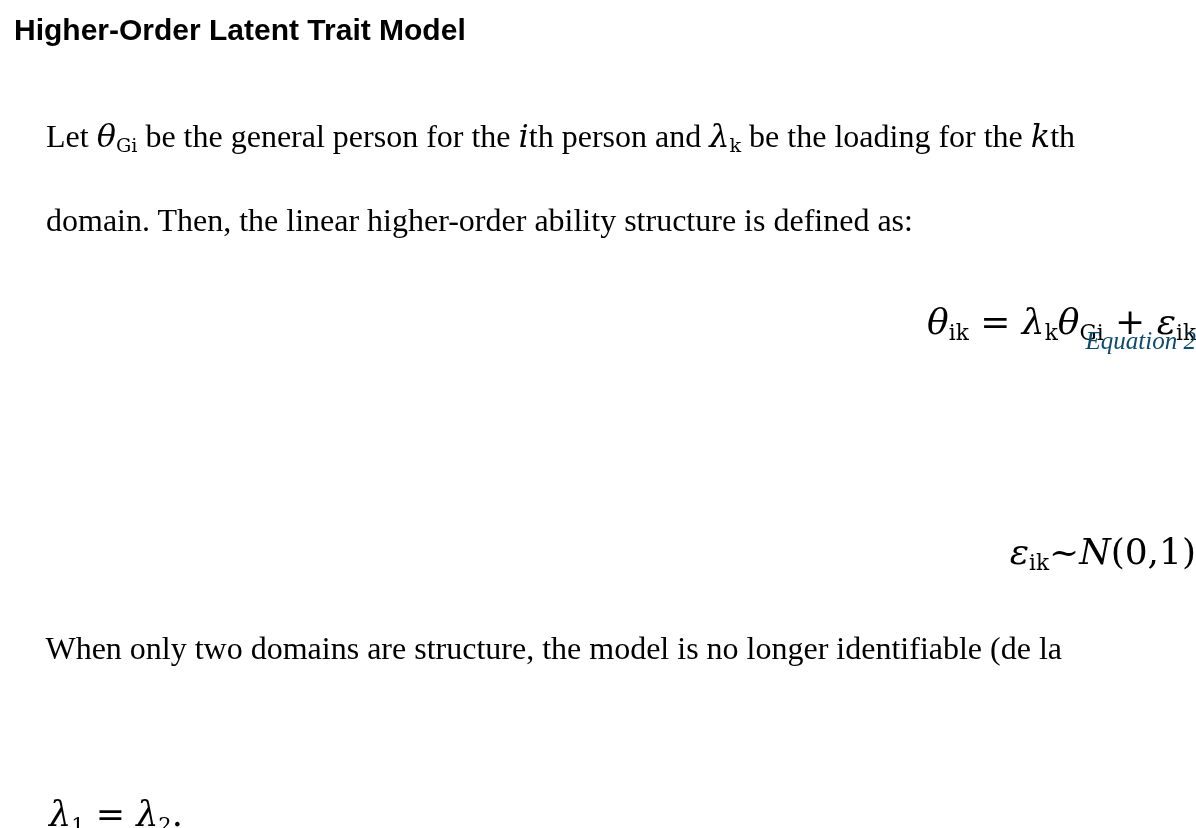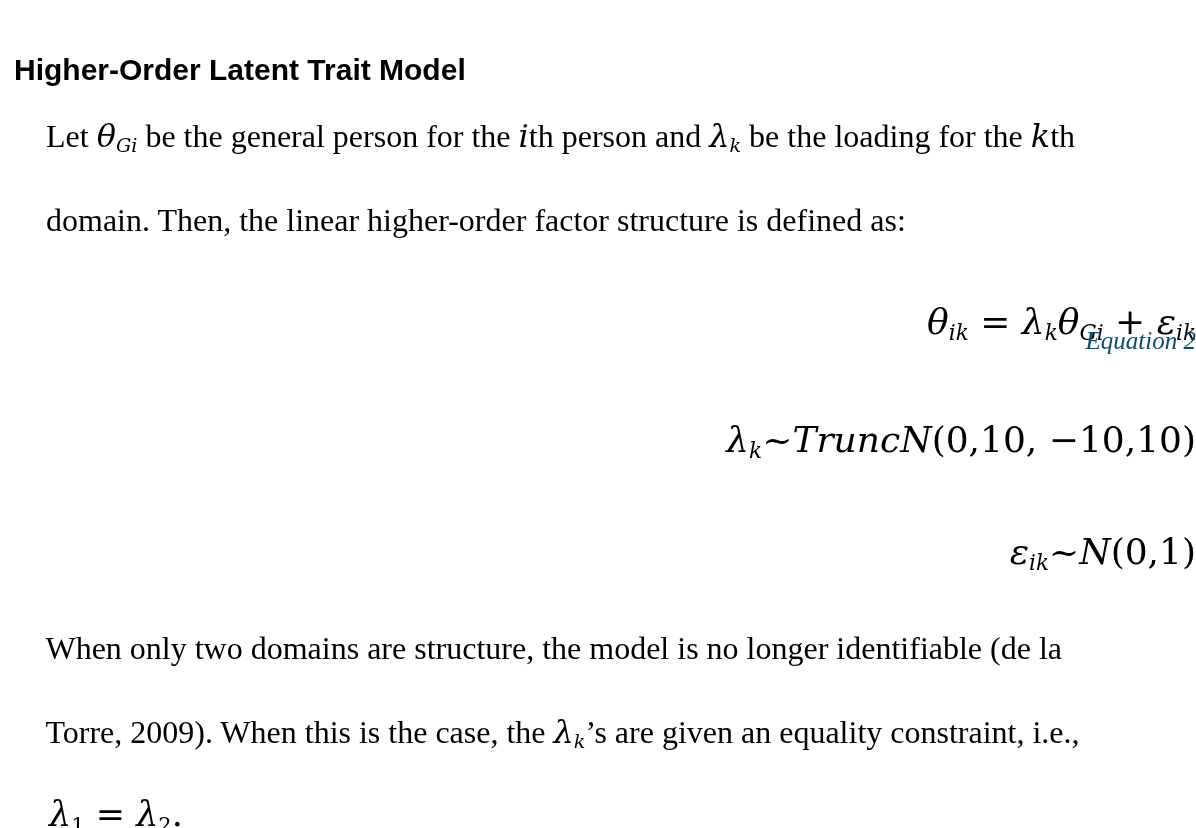--- a/index.html
+++ b/index.html
@@ -12,21 +12,20 @@
     overflow: hidden;
   }
   .h1 {
     position: absolute;
     left: 14px;
     top: 13px;
     font-family: "Liberation Sans", sans-serif;
     font-weight: 700;
     font-size: 30px;
     white-space: pre;
-    margin-top: 40px;
   }
   .line {
     position: absolute;
     left: 14px;
     font-family: "Liberation Serif", serif;
     font-size: 32px;
     line-height: 1.1;
     white-space: pre;
   }
   
@@ -34,21 +33,20 @@
     font-family: "DejaVu Serif", serif;
     font-style: italic;
   }
   
   .mo {
     font-family: "DejaVu Serif", serif;
     font-style: normal;
   }
   .msub {
     font-family: "DejaVu Serif", serif;
-    font-style: italic;
     font-size: 0.60em;
     vertical-align: -0.28em;
   }
   .msub.up { font-style: normal; }
   .eq {
     position: absolute;
     left: 16px;
     right: 0;
     text-align: right;
     font-family: "DejaVu Serif", serif;
@@ -75,41 +73,35 @@
 
 <div class="page">
 
   <div class="h1">Higher-Order Latent Trait Model</div>
 
   <div class="line" style="top:84px">
     <span>Let </span><span class="mi">θ</span><span class="msub">Gi</span><span> be the general person for the </span><span class="mi">i</span><span>th person and </span><span class="mi">λ</span><span class="msub">k</span><span> be the loading for the </span><span class="mi">k</span><span>th</span>
   </div>
 
   <div class="line" style="top:168px">
-    <span>domain. Then, the linear higher-order factor structure is defined as:</span>
+    <span>domain. Then, the linear higher-order ability structure is defined as:</span>
   </div>
 
   <div class="eq" style="top:268px">
     <span class="mi">θ</span><span class="msub">ik</span><span class="mo"> = </span><span class="mi">λ</span><span class="msub">k</span><span class="mi">θ</span><span class="msub">Gi</span><span class="mo"> + </span><span class="mi">ε</span><span class="msub">ik</span>
   </div>
   <div class="cap" style="top:328px">Equation 2</div>
 
-  <div class="eq" style="top:386px">
-    <span class="mi">λ</span><span class="msub">k</span><span class="mo">~</span><span class="mi">TruncN</span><span class="mo">(0,10, −10,10)</span>
-  </div>
 
   <div class="eq" style="top:498px">
     <span class="mi">ε</span><span class="msub">ik</span><span class="mo">~</span><span class="mi">N</span><span class="mo">(0,1)</span>
   </div>
 
   <div class="line" style="top:596px">
     <span>When only two domains are structure, the model is no longer identifiable (de la</span>
   </div>
 
-  <div class="line" style="top:680px">
-    <span>Torre, 2009). When this is the case, the </span><span class="mi">λ</span><span class="msub">k</span><span>’s are given an equality constraint, i.e.,</span>
-  </div>
 
   <div class="line mathline" style="top:762px">
     <span class="mi">λ</span><span class="msub up">1</span><span class="mo"> = </span><span class="mi">λ</span><span class="msub up">2</span><span class="mo">.</span>
   </div>
 
 </div>
 
 </body></html>

